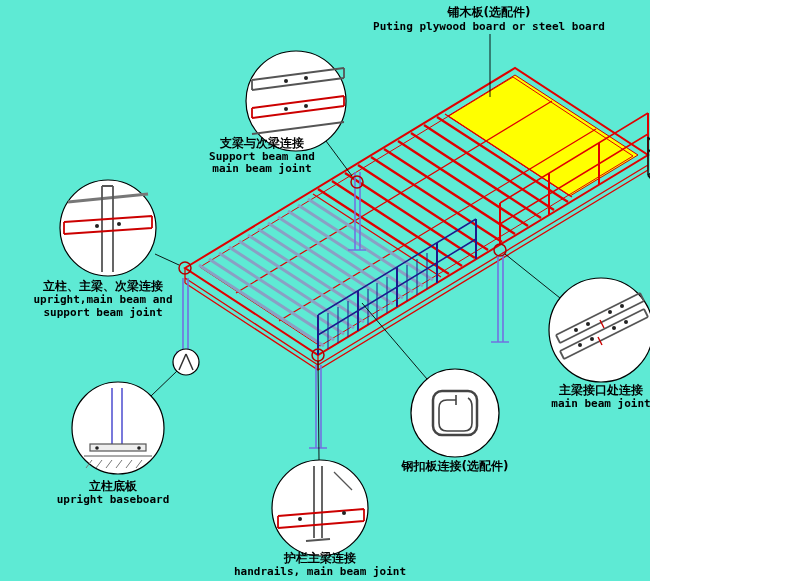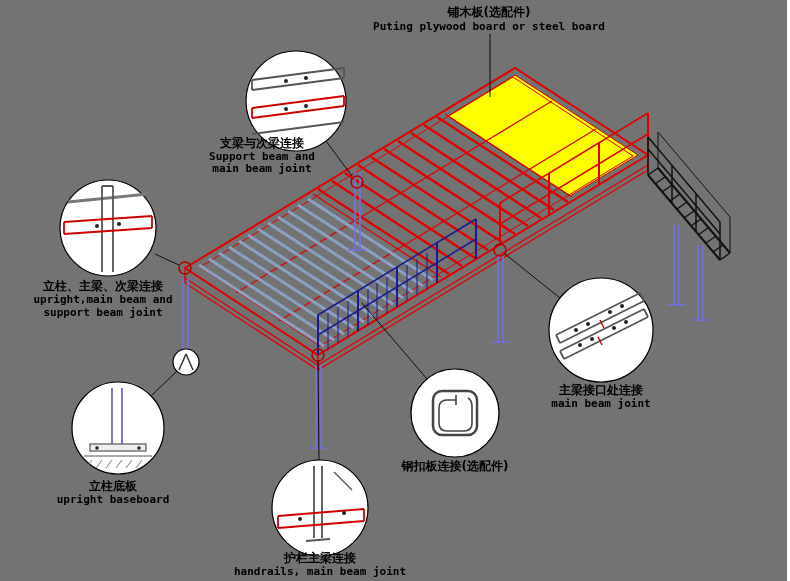--- a/index.html
+++ b/index.html
@@ -1,16 +1,16 @@
 <!DOCTYPE html>
 <html><head>
 <meta charset="utf-8">
 <style>
   html,body{margin:0;padding:0;background:#fff;}
-  .stage{position:relative;width:787px;height:581px;background:#737373;overflow:hidden;
+  .stage{position:relative;width:650px;height:581px;background:#5eead4;overflow:hidden;
          font-family:"DejaVu Sans",sans-serif;}
   svg{position:absolute;left:0;top:0;}
   .t-zh{font-family:"DejaVu Sans",sans-serif;font-size:12px;font-weight:bold;fill:#000;}
   .t-en{font-family:"DejaVu Sans Mono",monospace;font-size:11px;font-weight:bold;fill:#000;}
   .thin{stroke:#000;stroke-width:0.9;fill:none;}
   .callout{fill:#ffffff;stroke:#000;stroke-width:1.2;}
 </style>
 </head>
 <body>
 

